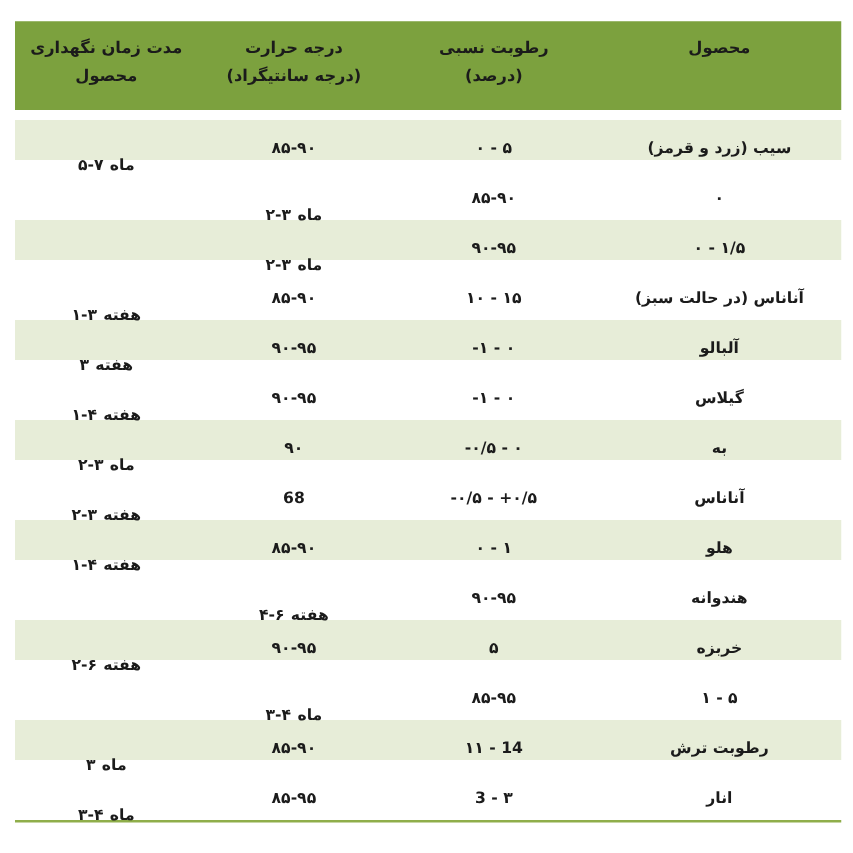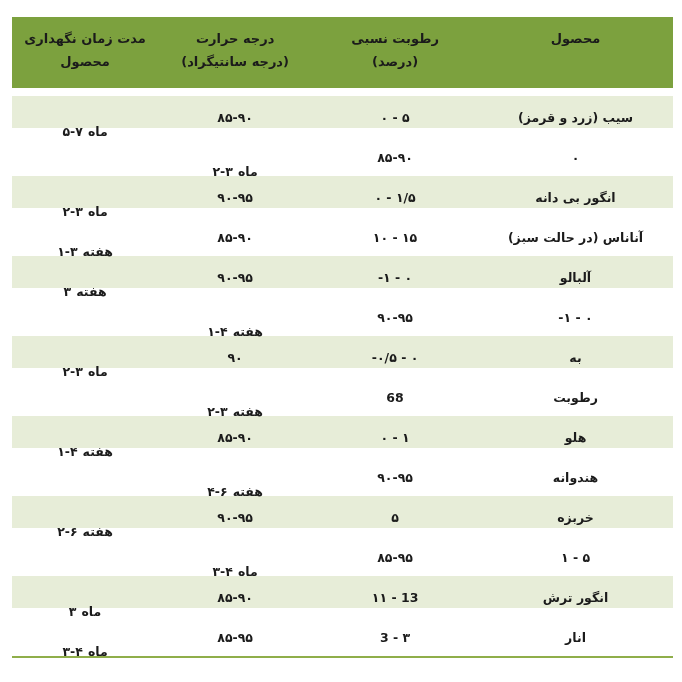--- a/index.html
+++ b/index.html
@@ -80,21 +80,20 @@
       </div>
       <div class="grid-row row">
         <div class="cell num">۰</div>
         <div class="cell num">۸۵-۹۰</div>
         <div class="cell dur">
           <span class="num">۲-۳</span>
           <span>ماه</span>
         </div>
       </div>
       <div class="grid-row row alt">
-        <div class="cell">انگور بی دانه</div>
         <div class="cell num">۰ - ۱/۵</div>
         <div class="cell num">۹۰-۹۵</div>
         <div class="cell dur">
           <span class="num">۲-۳</span>
           <span>ماه</span>
         </div>
       </div>
       <div class="grid-row row">
         <div class="cell">آناناس (در حالت سبز)</div>
         <div class="cell num">۱۰ - ۱۵</div>
@@ -107,38 +106,40 @@
       <div class="grid-row row alt">
         <div class="cell">آلبالو</div>
         <div class="cell num">-۱ - ۰</div>
         <div class="cell num">۹۰-۹۵</div>
         <div class="cell dur">
           <span class="num">۳</span>
           <span>هفته</span>
         </div>
       </div>
       <div class="grid-row row">
+        <div class="cell">گیلاس</div>
         <div class="cell num">-۱ - ۰</div>
         <div class="cell num">۹۰-۹۵</div>
         <div class="cell dur">
           <span class="num">۱-۴</span>
           <span>هفته</span>
         </div>
       </div>
       <div class="grid-row row alt">
         <div class="cell">به</div>
         <div class="cell num">-۰/۵ - ۰</div>
         <div class="cell num">۹۰</div>
         <div class="cell dur">
           <span class="num">۲-۳</span>
           <span>ماه</span>
         </div>
       </div>
       <div class="grid-row row">
-        <div class="cell">رطوبت</div>
+        <div class="cell">آناناس</div>
+        <div class="cell num">-۰/۵ - +۰/۵</div>
         <div class="cell num">68</div>
         <div class="cell dur">
           <span class="num">۲-۳</span>
           <span>هفته</span>
         </div>
       </div>
       <div class="grid-row row alt">
         <div class="cell">هلو</div>
         <div class="cell num">۰ - ۱</div>
         <div class="cell num">۸۵-۹۰</div>
@@ -166,22 +167,22 @@
       </div>
       <div class="grid-row row">
         <div class="cell num">۱ - ۵</div>
         <div class="cell num">۸۵-۹۵</div>
         <div class="cell dur">
           <span class="num">۳-۴</span>
           <span>ماه</span>
         </div>
       </div>
       <div class="grid-row row alt">
-        <div class="cell">انگور ترش</div>
-        <div class="cell num">۱۱ - 13</div>
+        <div class="cell">رطوبت ترش</div>
+        <div class="cell num">۱۱ - 14</div>
         <div class="cell num">۸۵-۹۰</div>
         <div class="cell dur">
           <span class="num">۳</span>
           <span>ماه</span>
         </div>
       </div>
       <div class="grid-row row">
         <div class="cell">انار</div>
         <div class="cell num">3 - ۳</div>
         <div class="cell num">۸۵-۹۵</div>

